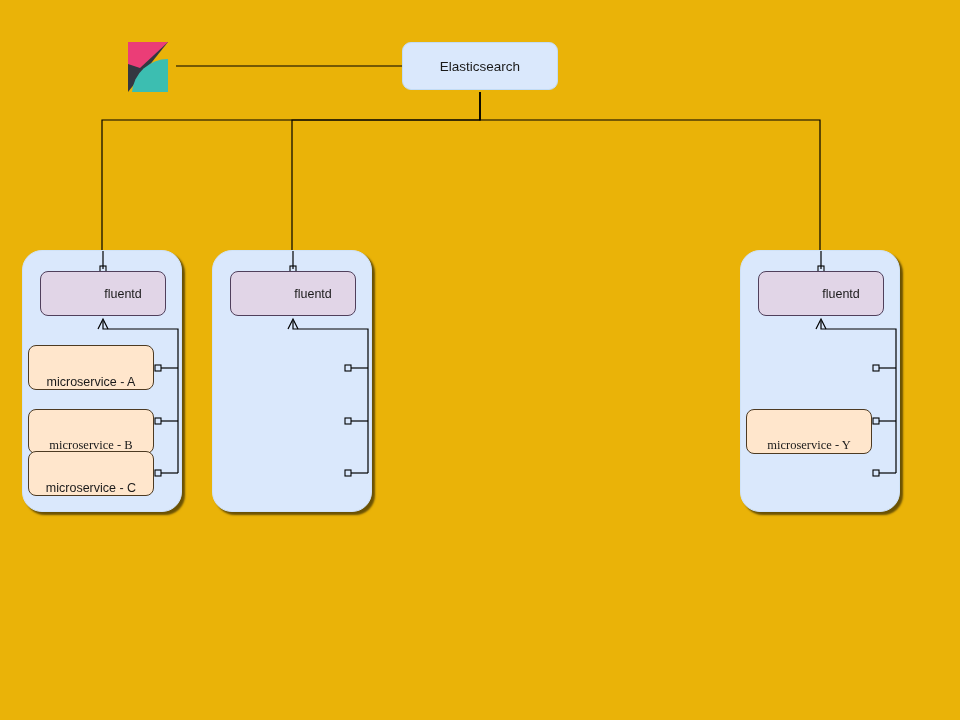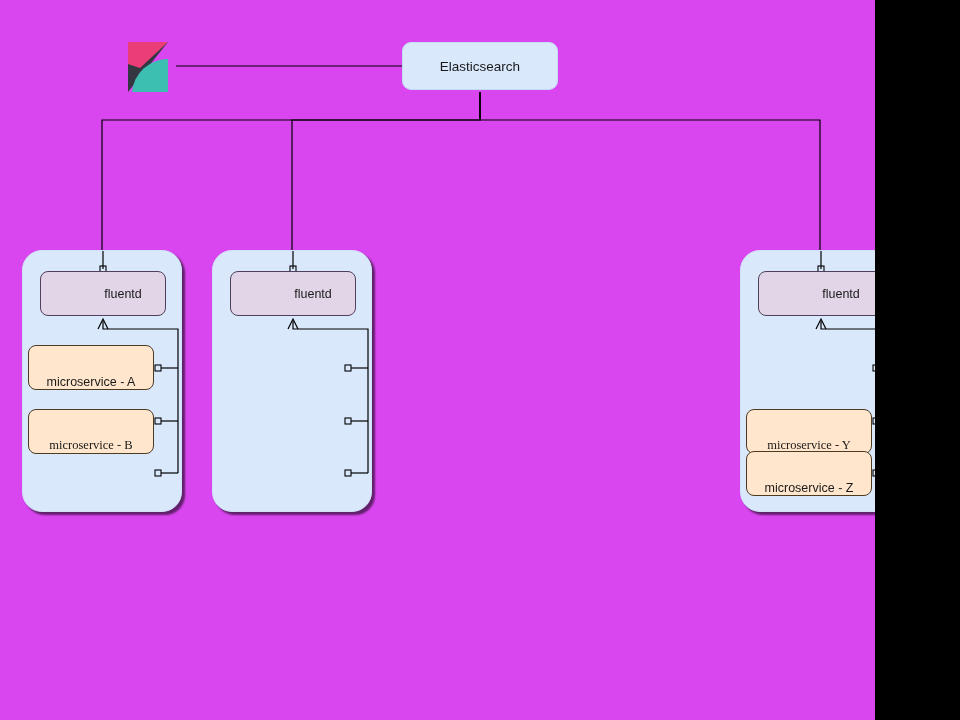--- a/index.html
+++ b/index.html
@@ -2,23 +2,23 @@
 <html><head>
 <meta charset="utf-8">
 <style>
   html, body {
     margin: 0;
     padding: 0;
     background: #000000;
   }
   #canvas {
     position: relative;
-    width: 875px;
+    width: 960px;
     height: 720px;
-    background: #d946ef;
+    background: #eab308;
     overflow: hidden;
     font-family: "Liberation Sans", sans-serif;
   }
   
   .kibana-logo {
     position: absolute;
     left: 128px;
     top: 42px;
     width: 40px;
     height: 50px;
@@ -165,20 +165,23 @@
     </svg>
     <div class="fluentd-box">
       <span>fluentd</span>
     </div>
     <div class="ms-box ms-0">
       <span>microservice - A</span>
     </div>
     <div class="ms-box ms-1">
       <span>microservice - B</span>
     </div>
+    <div class="ms-box ms-2">
+      <span>microservice - C</span>
+    </div>
   </div>
 
   <div class="cluster cluster-b">
     <svg class="cluster-svg">
       <path class="edge-line" d="M 155 222 L 155 78 L 80 78 L 80 70"></path>
       <path class="edge-line" d="M 75 78 L 80 68 L 85 78" fill="#000000"></path>
       <path class="edge-line" d="M 138 117 L 155 117"></path>
       <path class="edge-line" d="M 138 170 L 155 170"></path>
       <path class="edge-line" d="M 138 222 L 155 222"></path>
       <rect class="edge-cap" x="132" y="114" width="6" height="6" fill="#ffffff"></rect>
@@ -204,18 +207,15 @@
       <rect class="edge-cap" x="132" y="219" width="6" height="6" fill="#ffffff"></rect>
       <path class="edge-line" d="M 80 18 L 80 0"></path>
       <rect class="edge-cap" x="77" y="15" width="6" height="6" fill="#ffffff"></rect>
     </svg>
     <div class="fluentd-box">
       <span>fluentd</span>
     </div>
     <div class="ms-box ms-1">
       <span>microservice - Y</span>
     </div>
-    <div class="ms-box ms-2">
-      <span>microservice - Z</span>
-    </div>
   </div>
 
 </div>
 
 </body></html>

